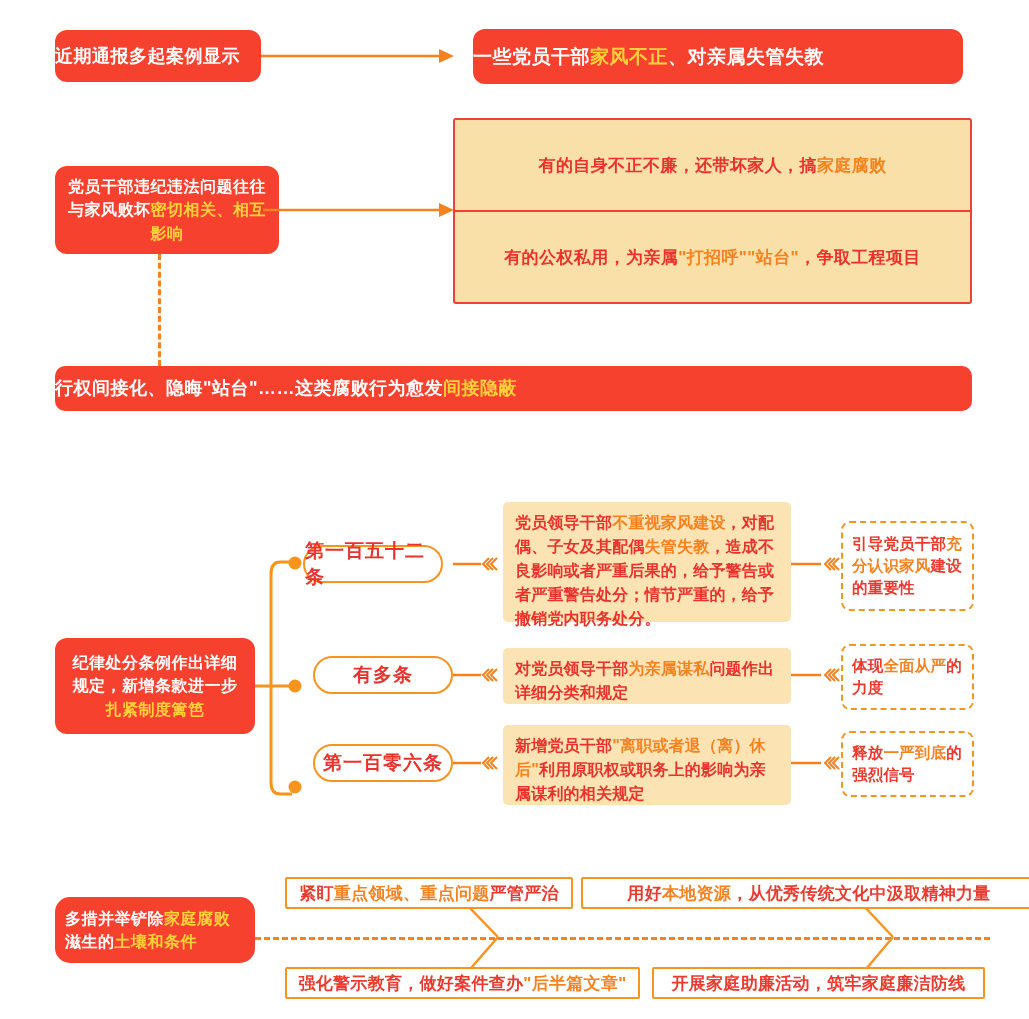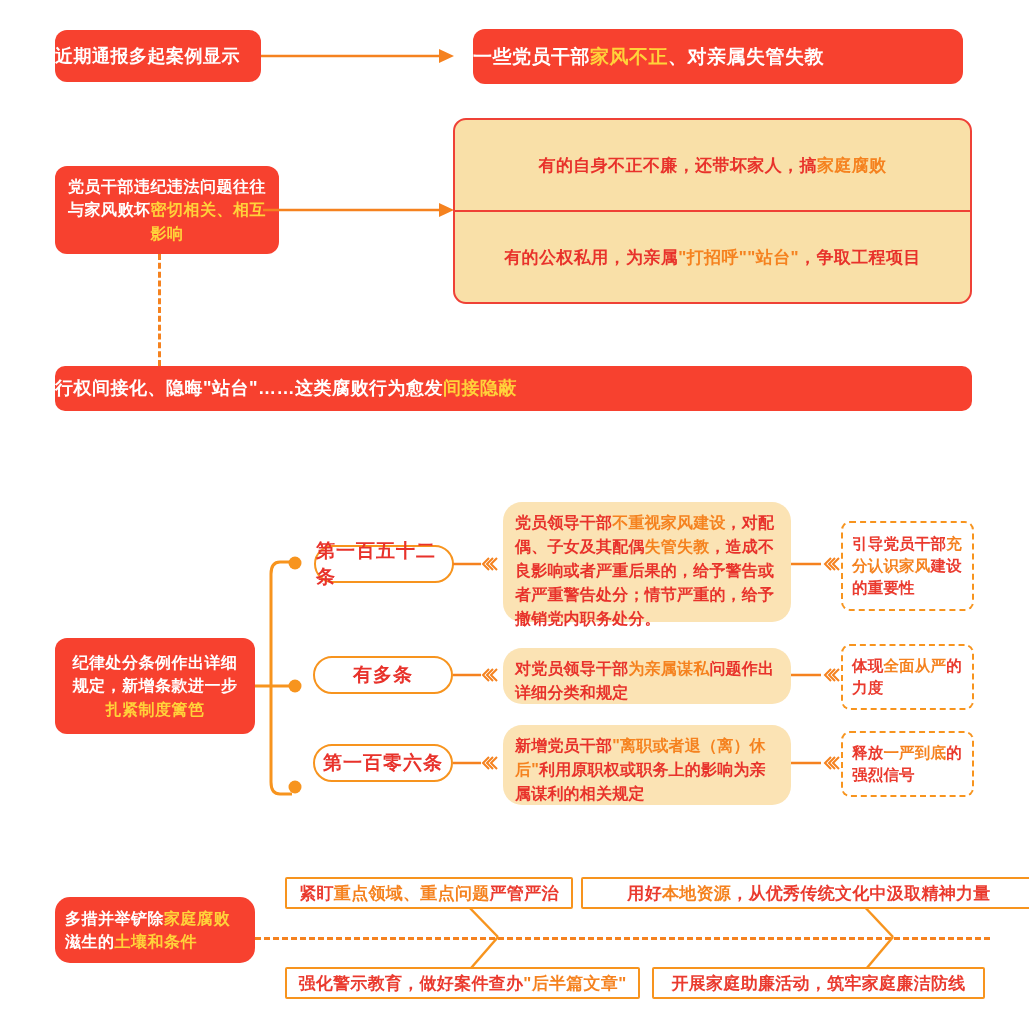--- a/index.html
+++ b/index.html
@@ -13,41 +13,41 @@
   
   .redbox{
     background:#f7412f;color:#ffffff;border-radius:12px;
     display:flex;align-items:center;justify-content:flex-start;text-align:center;
     font-weight:bold;line-height:1.45;letter-spacing:.5px;
   }
   .redbox .hl{color:#ffd23a;}
 
   
   .ytable{
-    background:#f9e0a8;border:2px solid #ef4136;border-radius:13px;
+    background:#f9e0a8;border:2px solid #ef4136;border-radius:3px;
     display:flex;flex-direction:column;
   }
   .ytable .row{
     flex:1;display:flex;align-items:center;justify-content:center;
     color:#e8322b;font-weight:bold;font-size:17px;letter-spacing:.4px;
     border-bottom:2px solid #ef4136;text-align:center;padding:0 10px;
   }
   .ytable .row:last-child{border-bottom:none;}
   .ytable .hl{color:#f5821f;}
 
   
   .pill{
     border:2.5px solid #f7941e;border-radius:22px;background:#fff;
     display:flex;align-items:center;justify-content:center;
     color:#e8322b;font-weight:bold;font-size:19px;letter-spacing:1px;
   }
 
   
   .ycard{
-    background:#fbe3b4;border-radius:19px;color:#e8322b;
+    background:#fbe3b4;border-radius:5px;color:#e8322b;
     font-weight:bold;font-size:16px;line-height:1.5;
     padding:9px 12px;letter-spacing:.2px;
   }
   .ycard .hl{color:#f5821f;}
 
   
   .dbox{
     border:2.5px dashed #f7941e;border-radius:9px;background:#fff;
     color:#ea3a2e;font-weight:bold;font-size:15.5px;line-height:1.42;
     display:flex;align-items:center;justify-content:flex-end;
@@ -130,21 +130,21 @@
 <div class="abs" style="left:255px;top:550px;width:75px;height:225px;">
   <svg width="75" height="225">
     <line x1="0" y1="136" x2="37" y2="136" stroke="#f7941e" stroke-width="3"></line>
     <path d="M37,20 L25,20 Q16,20 16,32 L16,240 Q16,252 25,252 L37,252" fill="none" stroke="#f7941e" stroke-width="3" transform="translate(0,-8)"></path>
     <circle cx="40" cy="13" r="6.5" fill="#f7941e"></circle>
     <circle cx="40" cy="136" r="6.5" fill="#f7941e"></circle>
     <circle cx="40" cy="237" r="6.5" fill="#f7941e"></circle>
   </svg>
 </div>
 
-<div class="abs pill" style="left:314px;top:545px;width:140px;height:38px;">
+<div class="abs pill" style="left:303px;top:545px;width:140px;height:38px;">
   <span>第一百五十二条</span>
 </div>
 <div class="abs" style="left:453px;top:556px;width:46px;height:16px;">
   <svg width="46" height="16">
     <line x1="0" y1="8" x2="28" y2="8" stroke="#f5821f" stroke-width="2.5"></line>
     <path d="M40,2 L34,8 L40,14 M44,2 L38,8 L44,14 M36,2 L30,8 L36,14" fill="none" stroke="#f5821f" stroke-width="2"></path>
   </svg>
 </div>
 <div class="abs ycard" style="left:503px;top:502px;width:288px;height:120px;">
   <span>党员领导干部</span><span class="hl">不重视家风建设</span><span>，对配偶、子女及其配偶</span><span class="hl">失管失教</span><span>，造成不良影响或者严重后果的，给予警告或者严重警告处分；情节严重的，给予撤销党内职务处分。</span>

